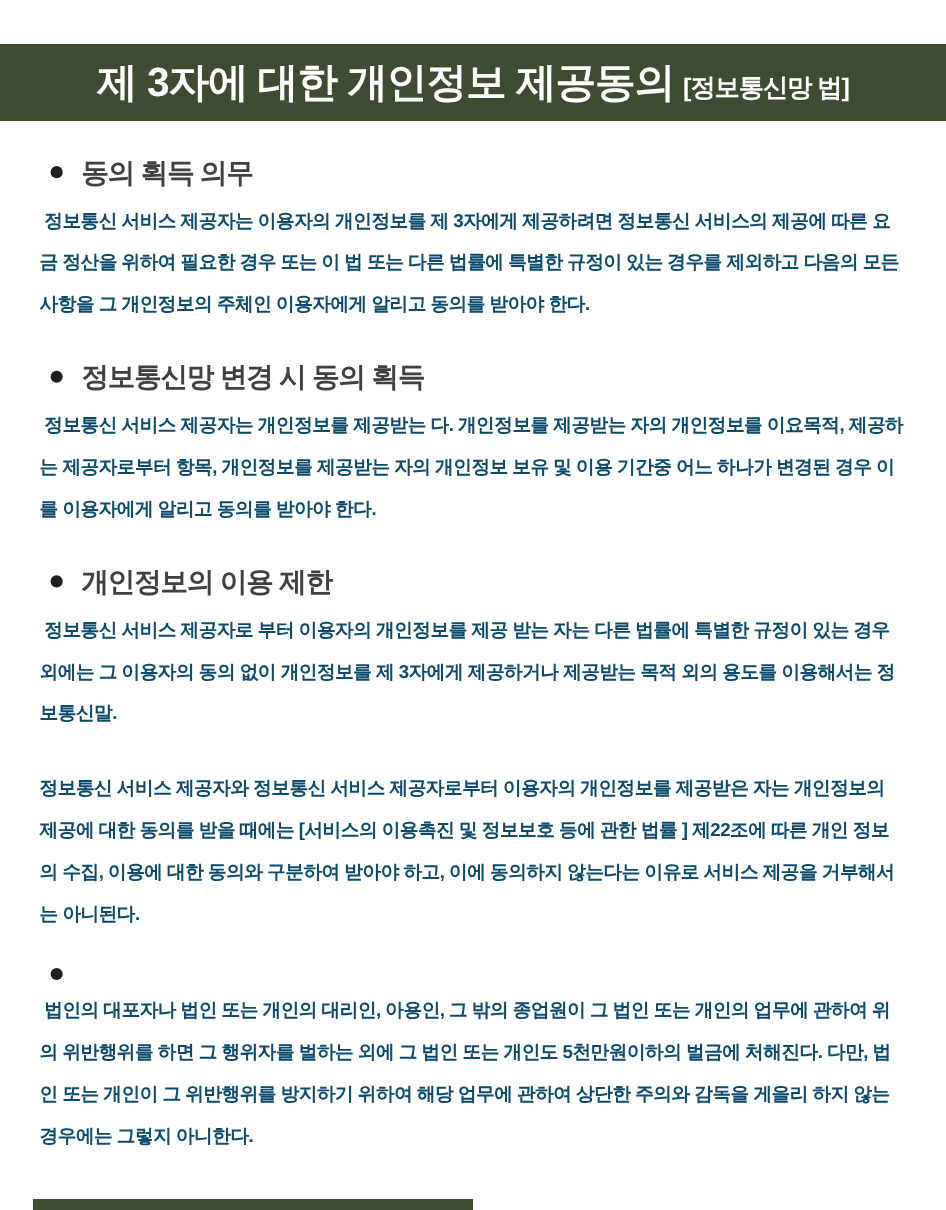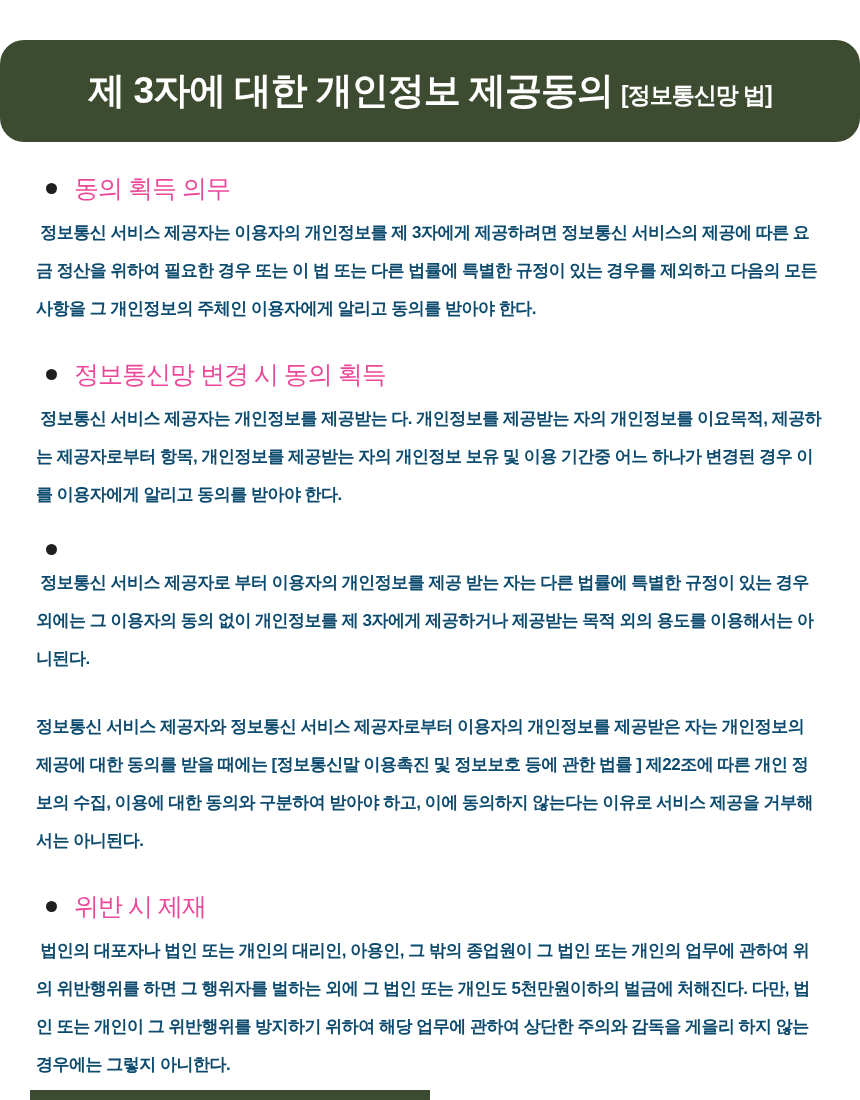--- a/index.html
+++ b/index.html
@@ -9,26 +9,25 @@
     width: 860px;
     height: 1100px;
     margin: 0 auto;
     background: #ffffff;
     overflow: hidden;
     font-family: "Liberation Sans", "DejaVu Sans", sans-serif;
   }
   .band {
     margin-top: 40px;
     width: 100%;
-    height: 102px;
+    height: 70px;
     background: #3d4c30;
     display: flex;
     align-items: center;
     justify-content: center;
-    border-radius: 24px;
   }
   .band h1 {
     color: #ffffff;
     font-size: 37px;
     font-weight: bold;
     letter-spacing: -1px;
     white-space: nowrap;
   }
   .band .sub {
     font-size: 23px;
@@ -48,22 +47,22 @@
   .bullet {
     width: 11px;
     height: 11px;
     border-radius: 50%;
     background: #1f1f1f;
     flex: 0 0 auto;
     margin-right: 17px;
   }
   .sec-head h2 {
     font-size: 25px;
-    font-weight: normal;
-    color: #ec4899;
+    font-weight: bold;
+    color: #404040;
     letter-spacing: -1px;
   }
   .sec-body {
     font-size: 17px;
     font-weight: 600;
     color: #0c4a6e;
     line-height: 38px;
     letter-spacing: -0.5px;
     word-break: break-all;
     white-space: pre-wrap;
@@ -101,32 +100,32 @@
       <div class="sec-head">
         <span class="bullet"></span>
         <h2>정보통신망 변경 시 동의 획득</h2>
       </div>
       <p class="sec-body"> 정보통신 서비스 제공자는 개인정보를 제공받는 다. 개인정보를 제공받는 자의 개인정보를 이요목적, 제공하는 제공자로부터 항목, 개인정보를 제공받는 자의 개인정보 보유 및 이용 기간중 어느 하나가 변경된 경우 이를 이용자에게 알리고 동의를 받아야 한다.</p>
     </section>
 
     <section class="sec">
       <div class="sec-head">
         <span class="bullet"></span>
+        <h2>개인정보의 이용 제한</h2>
       </div>
-      <p class="sec-body"> 정보통신 서비스 제공자로 부터 이용자의 개인정보를 제공 받는 자는 다른 법률에 특별한 규정이 있는 경우 외에는 그 이용자의 동의 없이 개인정보를 제 3자에게 제공하거나 제공받는 목적 외의 용도를 이용해서는 아니된다.</p>
+      <p class="sec-body"> 정보통신 서비스 제공자로 부터 이용자의 개인정보를 제공 받는 자는 다른 법률에 특별한 규정이 있는 경우 외에는 그 이용자의 동의 없이 개인정보를 제 3자에게 제공하거나 제공받는 목적 외의 용도를 이용해서는 정보통신말.</p>
     </section>
 
     <section class="sec">
-      <p class="sec-body">정보통신 서비스 제공자와 정보통신 서비스 제공자로부터 이용자의 개인정보를 제공받은 자는 개인정보의 제공에 대한 동의를 받을 때에는 [정보통신말 이용촉진 및 정보보호 등에 관한 법률 ] 제22조에 따른 개인 정보의 수집, 이용에 대한 동의와 구분하여 받아야 하고, 이에 동의하지 않는다는 이유로 서비스 제공을 거부해서는 아니된다.</p>
+      <p class="sec-body">정보통신 서비스 제공자와 정보통신 서비스 제공자로부터 이용자의 개인정보를 제공받은 자는 개인정보의 제공에 대한 동의를 받을 때에는 [서비스의 이용촉진 및 정보보호 등에 관한 법률 ] 제22조에 따른 개인 정보의 수집, 이용에 대한 동의와 구분하여 받아야 하고, 이에 동의하지 않는다는 이유로 서비스 제공을 거부해서는 아니된다.</p>
     </section>
 
     <section class="sec">
       <div class="sec-head">
         <span class="bullet"></span>
-        <h2>위반 시 제재</h2>
       </div>
       <p class="sec-body"> 법인의 대포자나 법인 또는 개인의 대리인, 아용인, 그 밖의 종업원이 그 법인 또는 개인의 업무에 관하여 위의 위반행위를 하면 그 행위자를 벌하는 외에 그 법인 또는 개인도 5천만원이하의 벌금에 처해진다. 다만, 법인 또는 개인이 그 위반행위를 방지하기 위하여 해당 업무에 관하여 상단한 주의와 감독을 게을리 하지 않는 경우에는 그렇지 아니한다.</p>
     </section>
 
   </main>
 
   <div class="footer-band"></div>
 
 </div>
 

